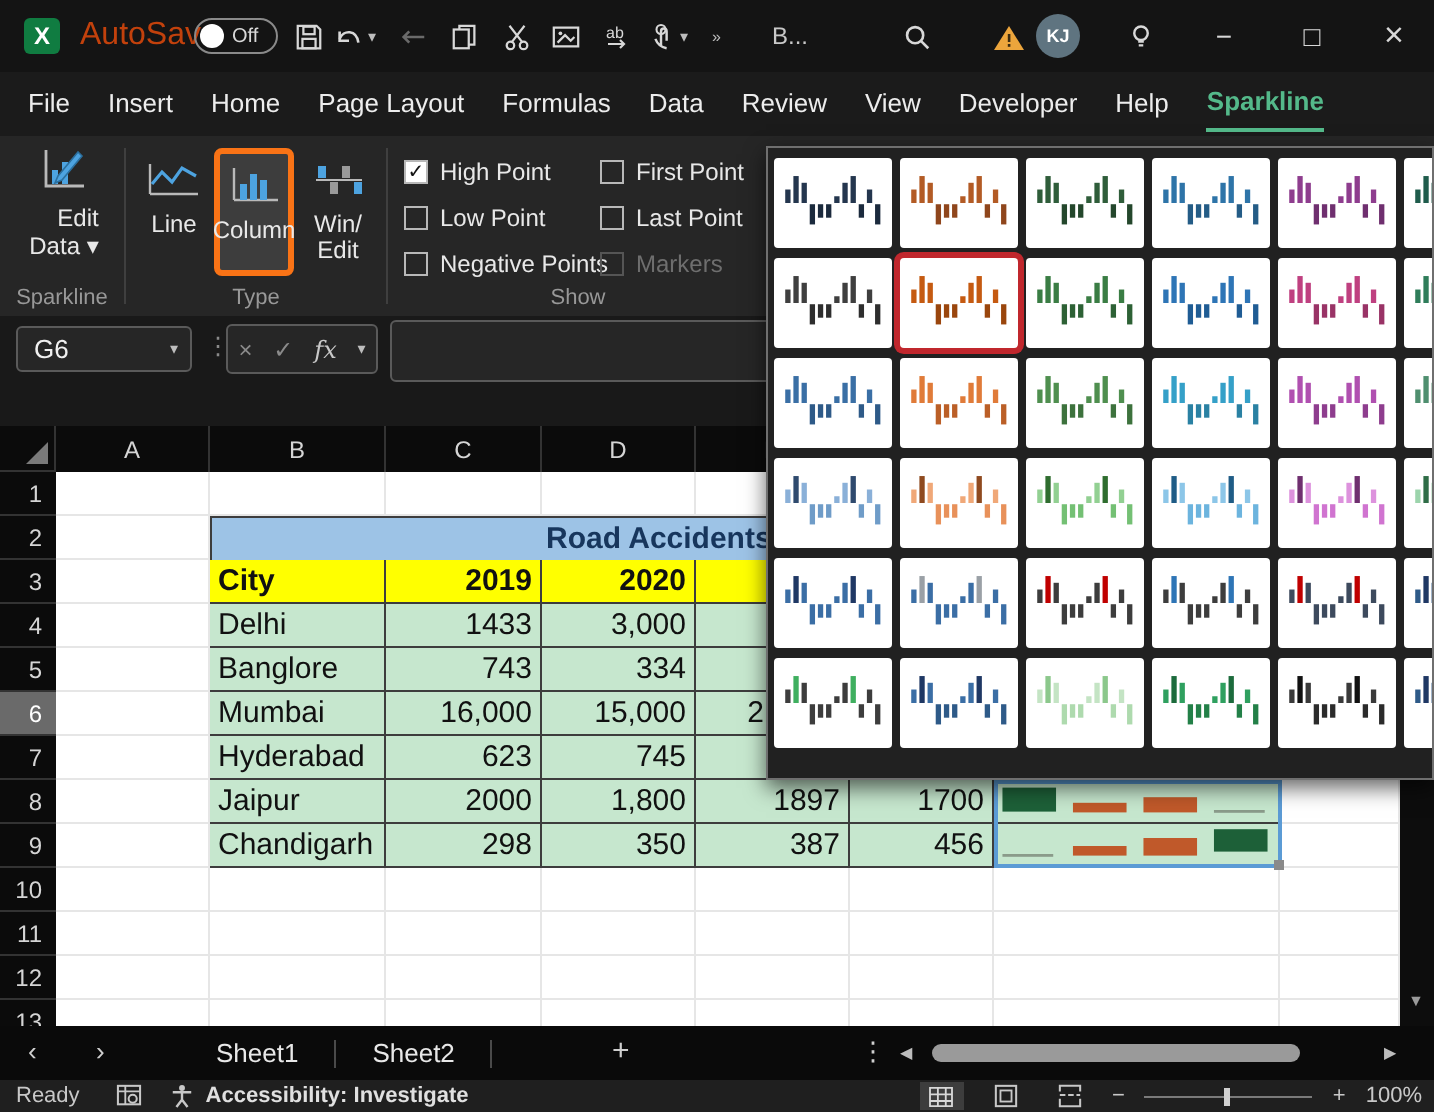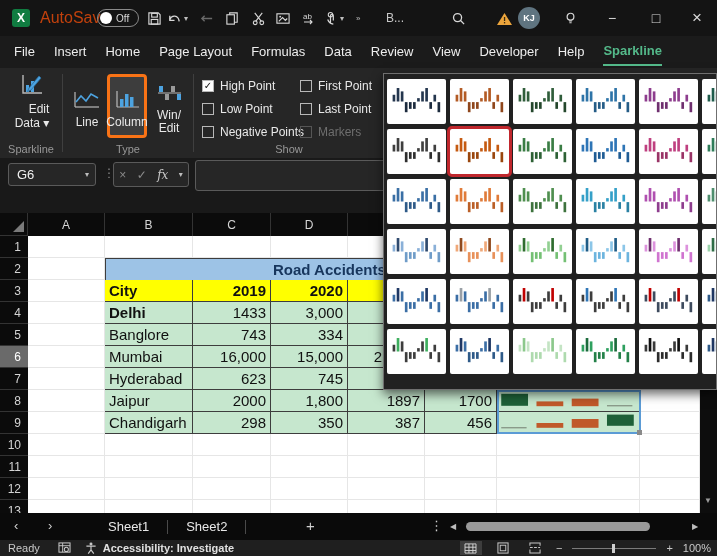--- a/index.html
+++ b/index.html
@@ -25,21 +25,21 @@
   .mtab.active{color:#54b98a;border-bottom:2px solid #54b98a;font-weight:bold;}
 
   
   .ribbon{position:absolute;top:68px;left:0;width:717px;height:90px;background:#262626;color:#e8e8e8;}
   .rdiv{position:absolute;top:6px;width:1px;height:78px;background:#3f3f3f;}
   .grouplabel{position:absolute;bottom:3px;font-size:11px;color:#989898;width:100%;text-align:center;}
   .g1{position:absolute;left:0;top:0;width:62px;height:90px;}
   .bigbtn{position:absolute;left:8px;top:4px;width:48px;height:66px;display:flex;flex-direction:column;align-items:center;font-size:12px;color:#e8e8e8;}
   .bigbtn .lbl{line-height:14px;text-align:right;margin-top:4px;}
   .g2{position:absolute;left:63px;top:0;width:130px;height:90px;}
-  .tbtn{position:absolute;top:6px;height:64px;width:40px;display:flex;flex-direction:column;align-items:center;justify-content:center;font-size:12px;color:#e8e8e8;border-radius:4px;padding-top:6px;}
+  .tbtn{position:absolute;top:6px;height:64px;width:40px;display:flex;flex-direction:column;align-items:center;justify-content:flex-start;font-size:12px;color:#e8e8e8;border-radius:4px;padding-top:6px;}
   .tbtn .lbl{margin-top:6px;text-align:center;line-height:13px;}
   .tbtn.active{background:#3d3d3d;border:3px solid #f97316;}
   .g3{position:absolute;left:194px;top:0;width:190px;height:90px;}
   .showcol{position:absolute;top:6px;width:95px;}
   .cbrow{display:flex;align-items:center;height:23px;}
   .cbbox{width:12px;height:12px;border:1px solid #b8b8b8;background:transparent;margin-right:6px;font-size:10px;color:#111;display:flex;align-items:center;justify-content:center;flex:none;}
   .cbbox.checked{background:#fff;}
   .cblab{font-size:12px;white-space:nowrap;}
   .cbrow.disabled .cblab{color:#6e6e6e;}
   .cbrow.disabled .cbbox{border-color:#555;}
@@ -348,21 +348,21 @@
         <div class="rowh" style="top: 287px;">13</div>
       </div>
     <div>
         <div class="banner" style="left: 105px; top: 45px; width: 535px; height: 22px; padding-left: 167px;">Road Accidents i</div>
         <div class="tcell yellow txt" style="left: 105px; top: 67px; width: 88px; height: 22px;">City</div>
         <div class="tcell yellow num" style="left: 193px; top: 67px; width: 78px; height: 22px;">2019</div>
         <div class="tcell yellow num" style="left: 271px; top: 67px; width: 77px; height: 22px;">2020</div>
         <div class="tcell yellow num" style="left: 348px; top: 67px; width: 77px; height: 22px;"></div>
         <div class="tcell yellow num" style="left: 425px; top: 67px; width: 72px; height: 22px;"></div>
         <div class="tcell yellow num" style="left: 497px; top: 67px; width: 143px; height: 22px;"></div>
-        <div class="tcell green txt" style="left: 105px; top: 89px; width: 88px; height: 22px; font-weight: bold;">Delhi</div>
+        <div class="tcell green txt" style="left: 105px; top: 89px; width: 88px; height: 22px;">Delhi</div>
         <div class="tcell green num" style="left: 193px; top: 89px; width: 78px; height: 22px;">1433</div>
         <div class="tcell green num" style="left: 271px; top: 89px; width: 77px; height: 22px;">3,000</div>
         <div class="tcell green num" style="left: 348px; top: 89px; width: 77px; height: 22px;"></div>
         <div class="tcell green num" style="left: 425px; top: 89px; width: 72px; height: 22px;"></div>
         <div class="tcell green" style="left: 497px; top: 89px; width: 143px; height: 22px;"></div>
         <div class="tcell green txt" style="left: 105px; top: 111px; width: 88px; height: 22px;">Banglore</div>
         <div class="tcell green num" style="left: 193px; top: 111px; width: 78px; height: 22px;">743</div>
         <div class="tcell green num" style="left: 271px; top: 111px; width: 77px; height: 22px;">334</div>
         <div class="tcell green num" style="left: 348px; top: 111px; width: 77px; height: 22px;"></div>
         <div class="tcell green num" style="left: 425px; top: 111px; width: 72px; height: 22px;"></div>

